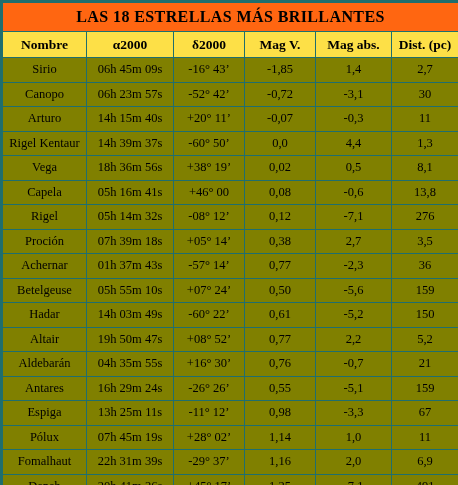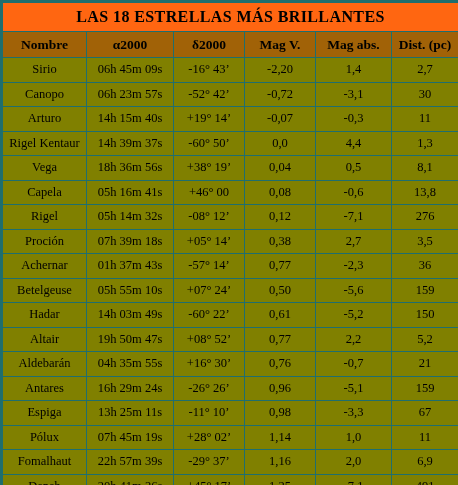--- a/index.html
+++ b/index.html
@@ -32,21 +32,21 @@
   .title-cell {
     background: #ff6611;
     font-weight: bold;
     font-size: 16px;
     letter-spacing: 0.4px;
     height: 28px;
     color: #000000;
     font-family: "Liberation Serif", "DejaVu Serif", serif;
   }
   .header-cell {
-    background: #a16207;
+    background: #fde047;
     font-weight: bold;
     font-size: 13.5px;
     height: 25px;
     color: #000000;
     font-family: "Liberation Serif", "DejaVu Serif", serif;
   }
   .data-cell {
     background: #808000;
     font-size: 12.5px;
     height: 23.5px;
@@ -83,53 +83,53 @@
         <th class="header-cell">Mag V.</th>
         <th class="header-cell">Mag abs.</th>
         <th class="header-cell">Dist. (pc)</th>
       </tr>
   </thead>
   <tbody id="table-body">
       <tr>
         <td class="data-cell">Sirio</td>
         <td class="data-cell">06h 45m 09s</td>
         <td class="data-cell">-16° 43’</td>
-        <td class="data-cell">-2,20</td>
+        <td class="data-cell">-1,85</td>
         <td class="data-cell">1,4</td>
         <td class="data-cell">2,7</td>
       </tr>
       <tr>
         <td class="data-cell">Canopo</td>
         <td class="data-cell">06h 23m 57s</td>
         <td class="data-cell">-52° 42’</td>
         <td class="data-cell">-0,72</td>
         <td class="data-cell">-3,1</td>
         <td class="data-cell">30</td>
       </tr>
       <tr>
         <td class="data-cell">Arturo</td>
         <td class="data-cell">14h 15m 40s</td>
-        <td class="data-cell">+19° 14’</td>
+        <td class="data-cell">+20° 11’</td>
         <td class="data-cell">-0,07</td>
         <td class="data-cell">-0,3</td>
         <td class="data-cell">11</td>
       </tr>
       <tr>
         <td class="data-cell">Rigel Kentaur</td>
         <td class="data-cell">14h 39m 37s</td>
         <td class="data-cell">-60° 50’</td>
         <td class="data-cell">0,0</td>
         <td class="data-cell">4,4</td>
         <td class="data-cell">1,3</td>
       </tr>
       <tr>
         <td class="data-cell">Vega</td>
         <td class="data-cell">18h 36m 56s</td>
         <td class="data-cell">+38° 19’</td>
-        <td class="data-cell">0,04</td>
+        <td class="data-cell">0,02</td>
         <td class="data-cell">0,5</td>
         <td class="data-cell">8,1</td>
       </tr>
       <tr>
         <td class="data-cell">Capela</td>
         <td class="data-cell">05h 16m 41s</td>
         <td class="data-cell">+46° 00</td>
         <td class="data-cell">0,08</td>
         <td class="data-cell">-0,6</td>
         <td class="data-cell">13,8</td>
@@ -187,43 +187,43 @@
         <td class="data-cell">04h 35m 55s</td>
         <td class="data-cell">+16° 30’</td>
         <td class="data-cell">0,76</td>
         <td class="data-cell">-0,7</td>
         <td class="data-cell">21</td>
       </tr>
       <tr>
         <td class="data-cell">Antares</td>
         <td class="data-cell">16h 29m 24s</td>
         <td class="data-cell">-26° 26’</td>
-        <td class="data-cell">0,96</td>
+        <td class="data-cell">0,55</td>
         <td class="data-cell">-5,1</td>
         <td class="data-cell">159</td>
       </tr>
       <tr>
         <td class="data-cell">Espiga</td>
         <td class="data-cell">13h 25m 11s</td>
-        <td class="data-cell">-11° 10’</td>
+        <td class="data-cell">-11° 12’</td>
         <td class="data-cell">0,98</td>
         <td class="data-cell">-3,3</td>
         <td class="data-cell">67</td>
       </tr>
       <tr>
         <td class="data-cell">Pólux</td>
         <td class="data-cell">07h 45m 19s</td>
         <td class="data-cell">+28° 02’</td>
         <td class="data-cell">1,14</td>
         <td class="data-cell">1,0</td>
         <td class="data-cell">11</td>
       </tr>
       <tr>
         <td class="data-cell">Fomalhaut</td>
-        <td class="data-cell">22h 57m 39s</td>
+        <td class="data-cell">22h 31m 39s</td>
         <td class="data-cell">-29° 37’</td>
         <td class="data-cell">1,16</td>
         <td class="data-cell">2,0</td>
         <td class="data-cell">6,9</td>
       </tr>
       <tr>
         <td class="data-cell">Deneb</td>
         <td class="data-cell">20h 41m 26s</td>
         <td class="data-cell">+45° 17’</td>
         <td class="data-cell">1,25</td>

